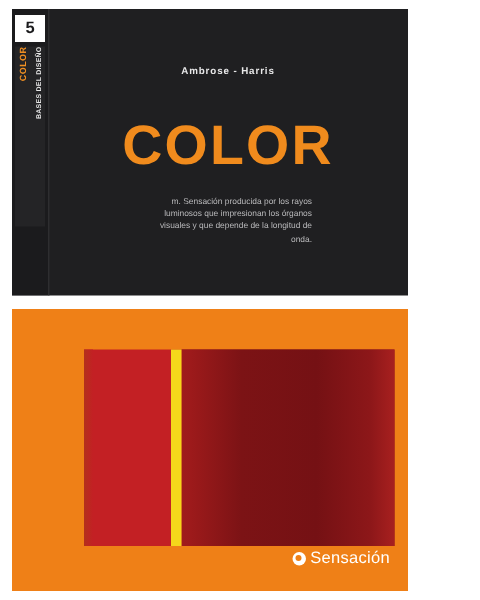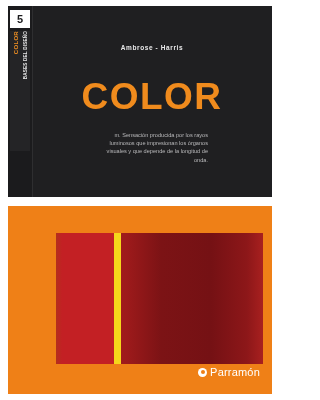--- a/index.html
+++ b/index.html
@@ -243,17 +243,17 @@
 
   <div class="cover-bottom">
     <div class="panel-right"></div>
     <div class="panel-right-shade"></div>
     <div class="panel-left"></div>
     <div class="panel-left-edge"></div>
     <div class="stripe-yellow"></div>
 
     <div class="publisher">
       <span class="publisher-mark"></span>
-      <span class="publisher-name">Parramón</span>
+      <span class="publisher-name">Sensación</span>
     </div>
   </div>
 
 </div>
 
 </body></html>

